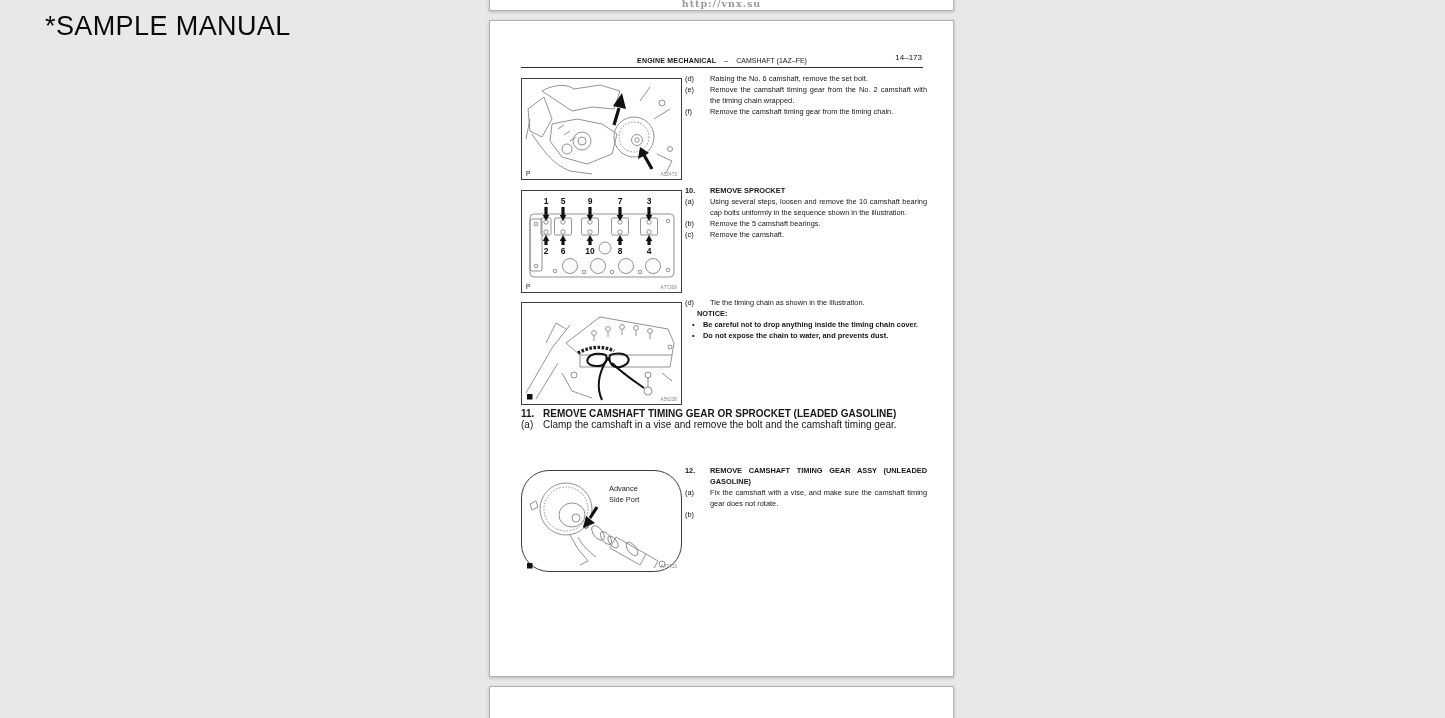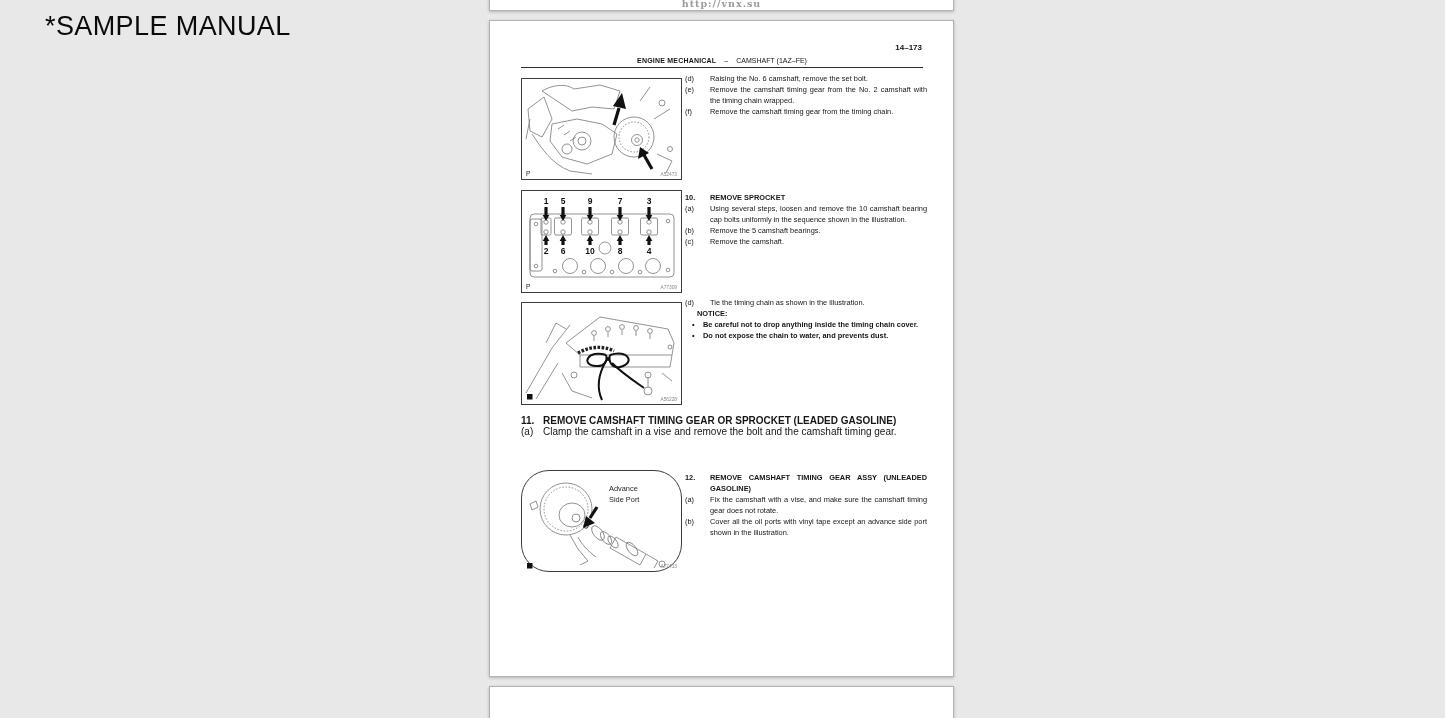--- a/index.html
+++ b/index.html
@@ -17,21 +17,21 @@
     box-shadow:0 1px 3px rgba(0,0,0,.22);
   }
   .page-prev{top:-5px;height:16px;}
   .page-main{top:20px;height:657px;}
   .page-next{top:686px;height:60px;}
   .site-watermark{
     position:absolute;left:0;right:0;bottom:1px;text-align:center;
     font-family:"DejaVu Serif",serif;font-weight:bold;font-size:9.5px;
     color:#9a9a9a;letter-spacing:1px;
   }
-  .pageno{position:absolute;top:22px;right:31px;font-size:8px;font-weight:bold;color:#111;}
+  .pageno{position:absolute;top:32px;right:31px;font-size:8px;font-weight:normal;color:#111;}
   .hdr{
     position:absolute;left:31px;width:402px;top:36px;text-align:center;
     font-size:7px;color:#151515;border-bottom:1.6px solid #2e2e2e;padding-bottom:3px;
     white-space:nowrap;
   }
   .hdr .sec{font-weight:bold;letter-spacing:.2px;}
   .hdr .sep{margin:0 8px;}
   .figbox{
     position:absolute;left:31px;width:159px;height:100px;
     border:1px solid #3c3c3c;background:#fff;box-sizing:content-box;
@@ -43,21 +43,21 @@
   #fig4{top:449px;border-radius:28px;}
   .tcol{position:absolute;left:195px;width:242px;font-size:7.4px;line-height:10.9px;color:#161616;}
   #block1{top:53px;}
   #block2{top:165px;}
   #block3{top:277px;}
   #block4{top:445px;}
   .sec-full{position:absolute;left:31px;width:405px;top:388px;font-size:10px;line-height:10.9px;color:#161616;}
   .step{display:flex;}
   .step .m{flex:0 0 25px;}
   .step .t{flex:1;text-align:justify;}
-  .headrow{display:flex;font-weight:bold;margin-top:7px;}
+  .headrow{display:flex;font-weight:bold;}
   .headrow .m{flex:0 0 25px;}
   .headrow .t{flex:1;text-align:justify;}
   .sec-full .headrow .m,.sec-full .step .m{flex:0 0 22px;}
   .notice{font-weight:bold;margin-left:12px;}
   .bul{display:flex;font-weight:bold;}
   .bul .bm{flex:0 0 18px;padding-left:7px;box-sizing:border-box;}
   .bul .t{flex:1;text-align:justify;}
   
   .ln{stroke:#777;stroke-width:.8;fill:none;}
   .lnd{stroke:#777;stroke-width:.8;fill:none;stroke-dasharray:1.6 1.6;}
@@ -309,19 +309,18 @@
     <div class="headrow">
       <span class="m">12.</span>
       <span class="t">REMOVE CAMSHAFT TIMING GEAR ASSY (UNLEADED GASOLINE)</span>
     </div>
     <div class="step">
       <span class="m">(a)</span>
       <span class="t">Fix the camshaft with a vise, and make sure the camshaft timing gear does not rotate.</span>
     </div>
     <div class="step">
       <span class="m">(b)</span>
-      <span class="t">Cover all the oil ports with vinyl tape except an advance side port shown in the illustration.</span>
     </div>
   </div>
 
 </div>
 
 <div class="page page-next"></div>
 
 </body></html>

